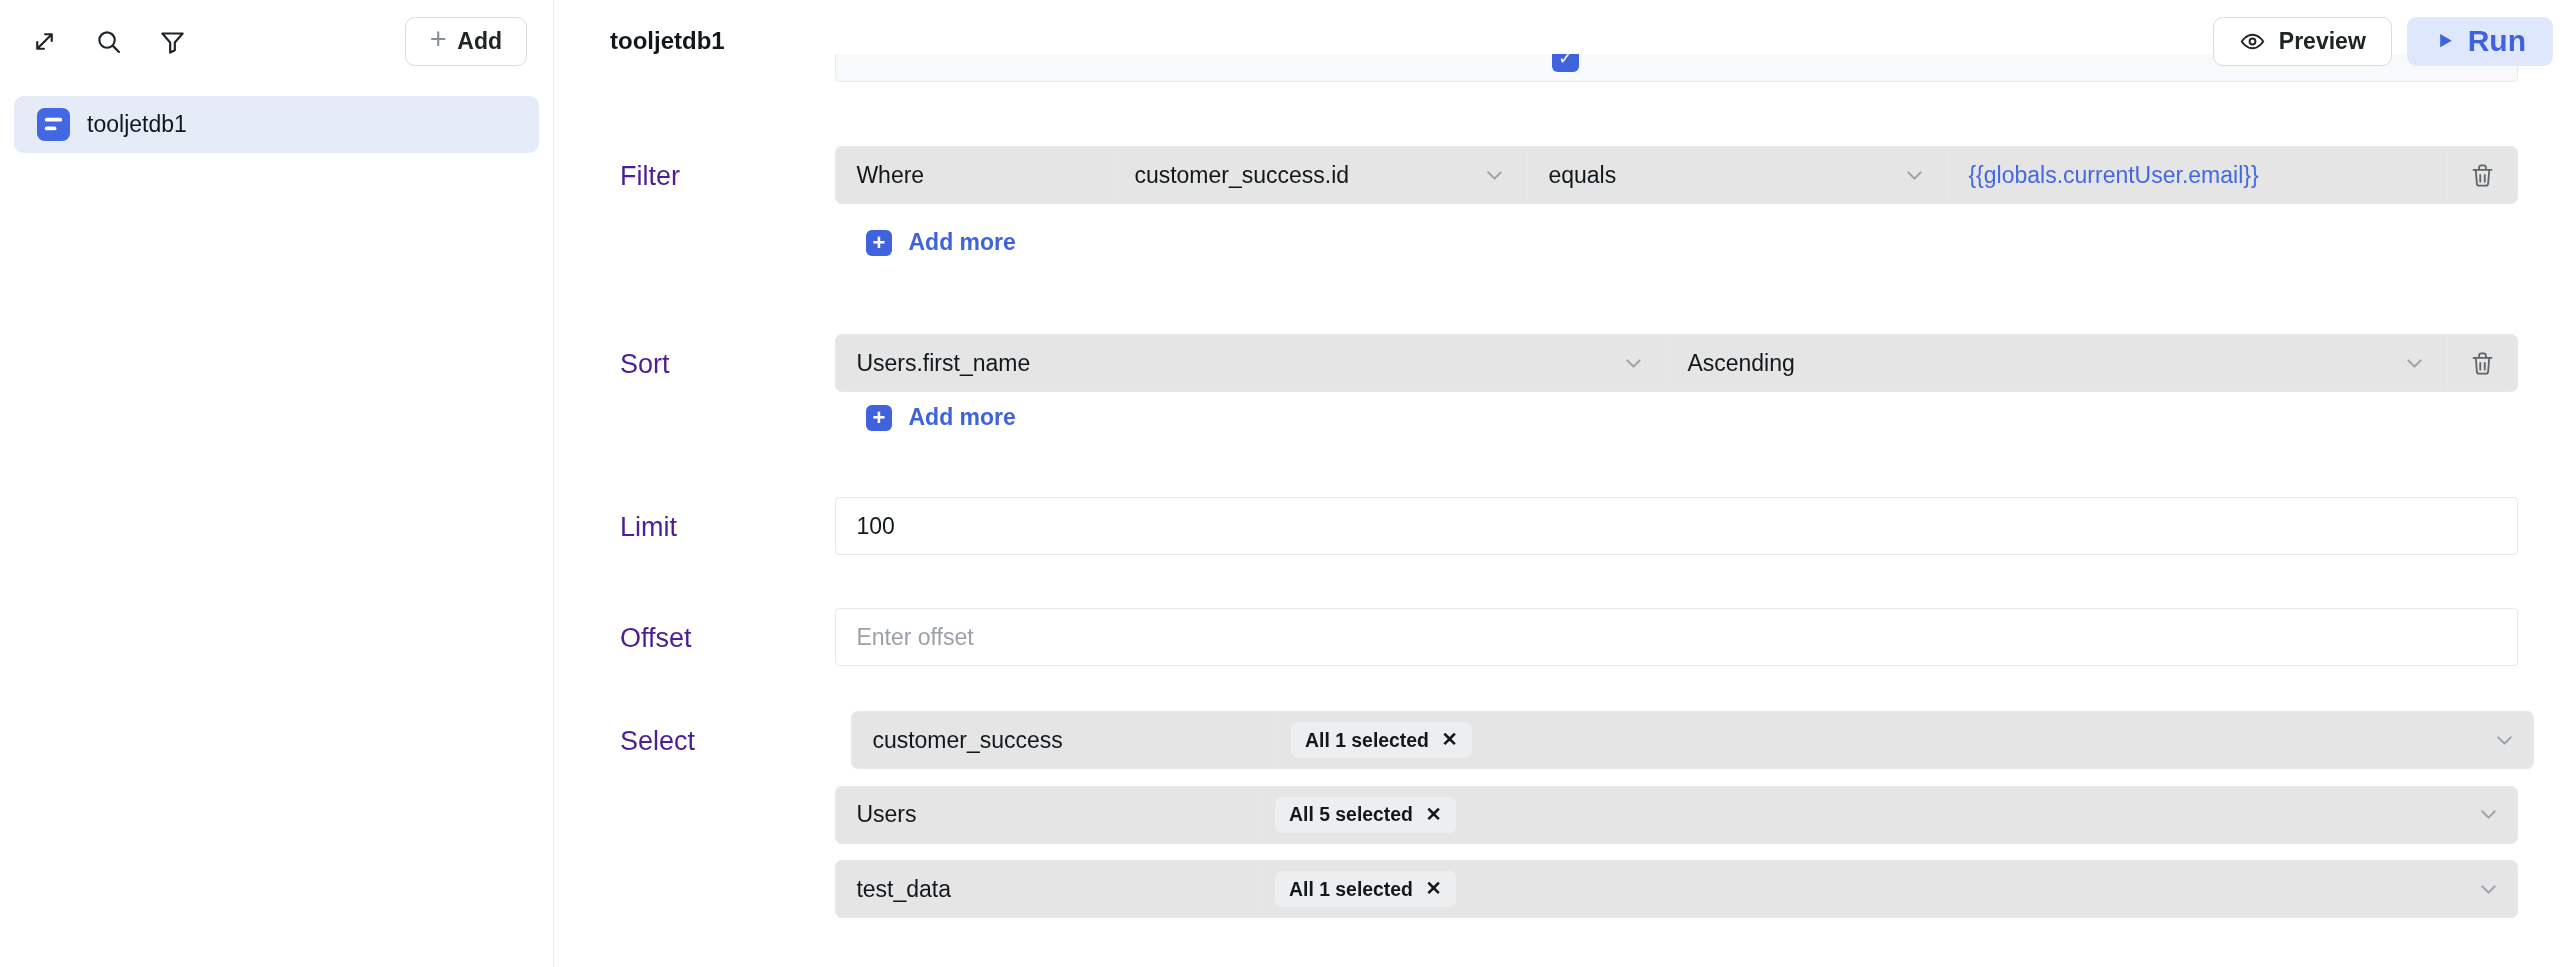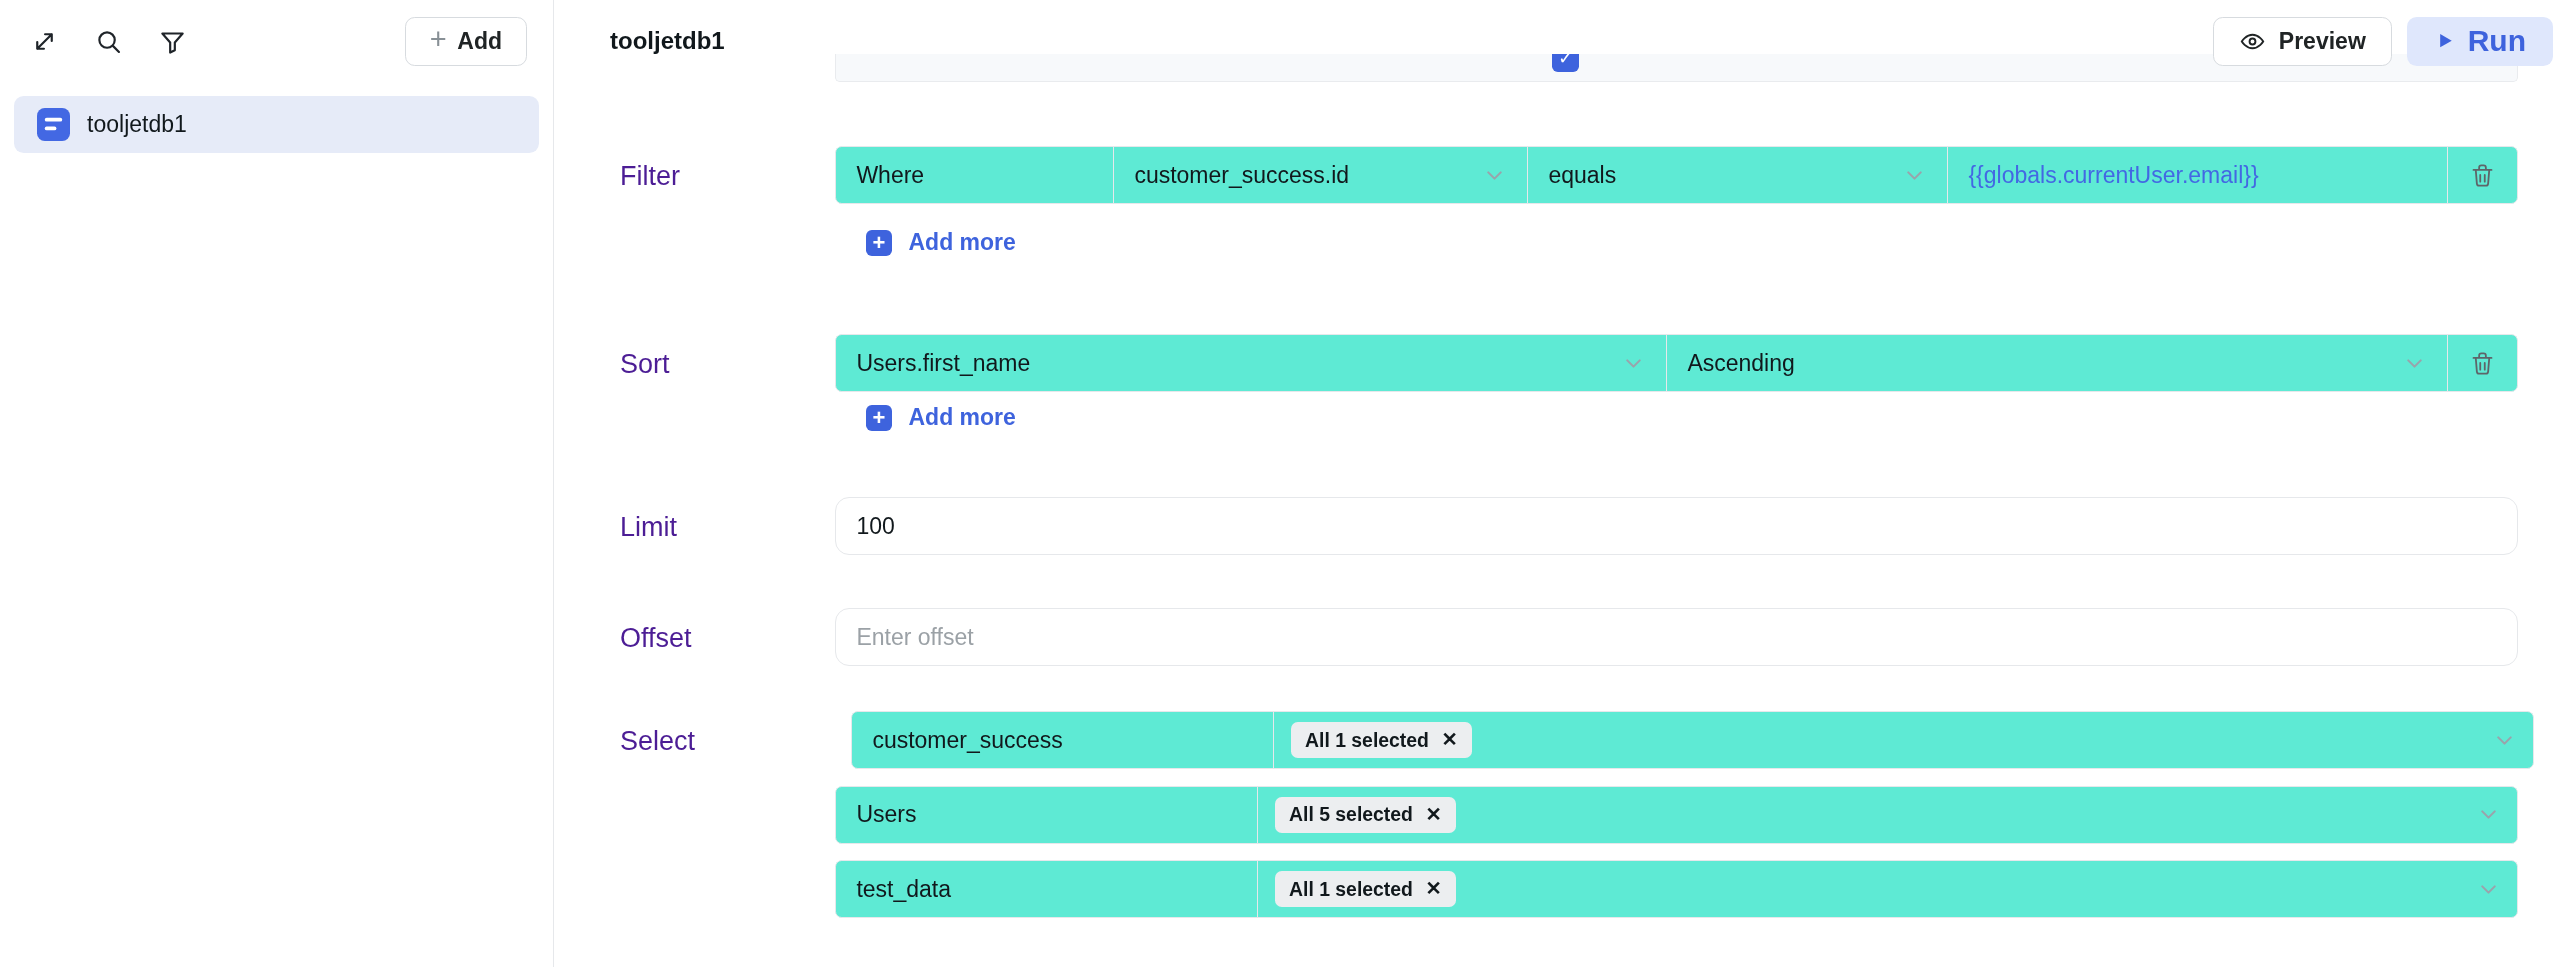--- a/index.html
+++ b/index.html
@@ -25,39 +25,39 @@
   .btn-run { height:49px; padding:0 27px; border:none; border-radius:9.7px; background:#dfe7fc; color:#3e63dd; display:flex; align-items:center; gap:12.6px; font-size:30px; font-weight:600; cursor:pointer; font-family:inherit; }
 
   
   .cutoff-bar { position:absolute; z-index:1; top:54px; left:281px; width:1683px; height:28px; background:#f7f9fb; border:1px solid #e9ebee; border-top:none; border-radius:0 0 4.8px 4.8px; overflow:hidden; }
   .cutoff-checkbox { position:absolute; left:716px; top:-8.7px; width:27px; height:27px; border-radius:5.8px; background:#3e63dd; color:#fff; display:flex; align-items:center; justify-content:center; font-size:17.5px; cursor:pointer; }
 
   .content { position:absolute; top:82px; left:0; right:0; bottom:0; z-index:0; }
   .form-block { position:absolute; left:0; width:100%; }
   .form-label { position:absolute; left:66px; top:14.5px; font-size:27px; font-weight:400; color:#4c1d95; }
 
-  .field-group { margin-left:281px; width:1683px; height:58px; display:flex; align-items:stretch; border:1px solid #e6e8eb; border-radius:6.8px; background:#5eead4; }
+  .field-group { margin-left:281px; width:1683px; height:58px; display:flex; align-items:stretch; border:1px solid #e6e8eb; border-radius:6.8px; background:#e5e5e5; }
   .cell { display:flex; align-items:center; padding:0 20.4px; border-right:1px solid #e6e8eb; font-size:23px; color:#11181c; min-width:0; white-space:nowrap; }
   .cell:last-child { border-right:none; }
   .cell.selectable { justify-content:space-between; cursor:pointer; gap:23px; }
   .cell .chev { flex:0 0 auto; }
   .value-cell { flex:1 1 auto; color:#4368e3; cursor:text; }
   .trash-cell { flex:0 0 69px; display:flex; align-items:center; justify-content:center; border-right:none; cursor:pointer; }
 
   .w-where { flex:0 0 278px; }
   .w-fcol { flex:0 0 414px; }
   .w-fop  { flex:0 0 420px; }
   .w-scol { flex:1 1 auto; }
   .w-sdir { flex:0 0 781px; }
 
   .add-more-row { margin-left:312px; display:flex; align-items:center; gap:16.5px; cursor:pointer; width:max-content; }
   .plus-square { width:26px; height:26px; border-radius:5.8px; background:#3e63dd; color:#fff; display:flex; align-items:center; justify-content:center; font-size:22px; font-weight:700; line-height:1; }
   .add-more-label { color:#3e63dd; font-size:23px; font-weight:600; }
 
-  .text-input { margin-left:281px; width:1683px; height:58px; border:1px solid #e6e8eb; border-radius:14px; padding:0 20.4px; font-size:23px; color:#11181c; font-family:inherit; background:#fff; display:block; }
+  .text-input { margin-left:281px; width:1683px; height:58px; border:1px solid #e6e8eb; border-radius:4px; padding:0 20.4px; font-size:23px; color:#11181c; font-family:inherit; background:#fff; display:block; }
   .text-input::placeholder { color:#9ba1a6; }
 
   .select-rows { margin-left:281px; width:1683px; }
   .select-row { margin-left:0; margin-bottom:16.5px; }
   .name-cell { flex:0 0 422px; }
   .rest-cell { flex:1 1 auto; padding:0 16.5px 0 16.5px; cursor:pointer; }
   .rest-cell .chev { margin-left:auto; }
   .badge { display:inline-flex; align-items:center; gap:12.6px; height:36px; padding:0 14.5px; background:#eceef0; border-radius:6.8px; font-size:19.4px; font-weight:600; color:#11181c; }
   .badge-x { font-size:19.4px; font-weight:700; cursor:pointer; line-height:1; }
 </style>

